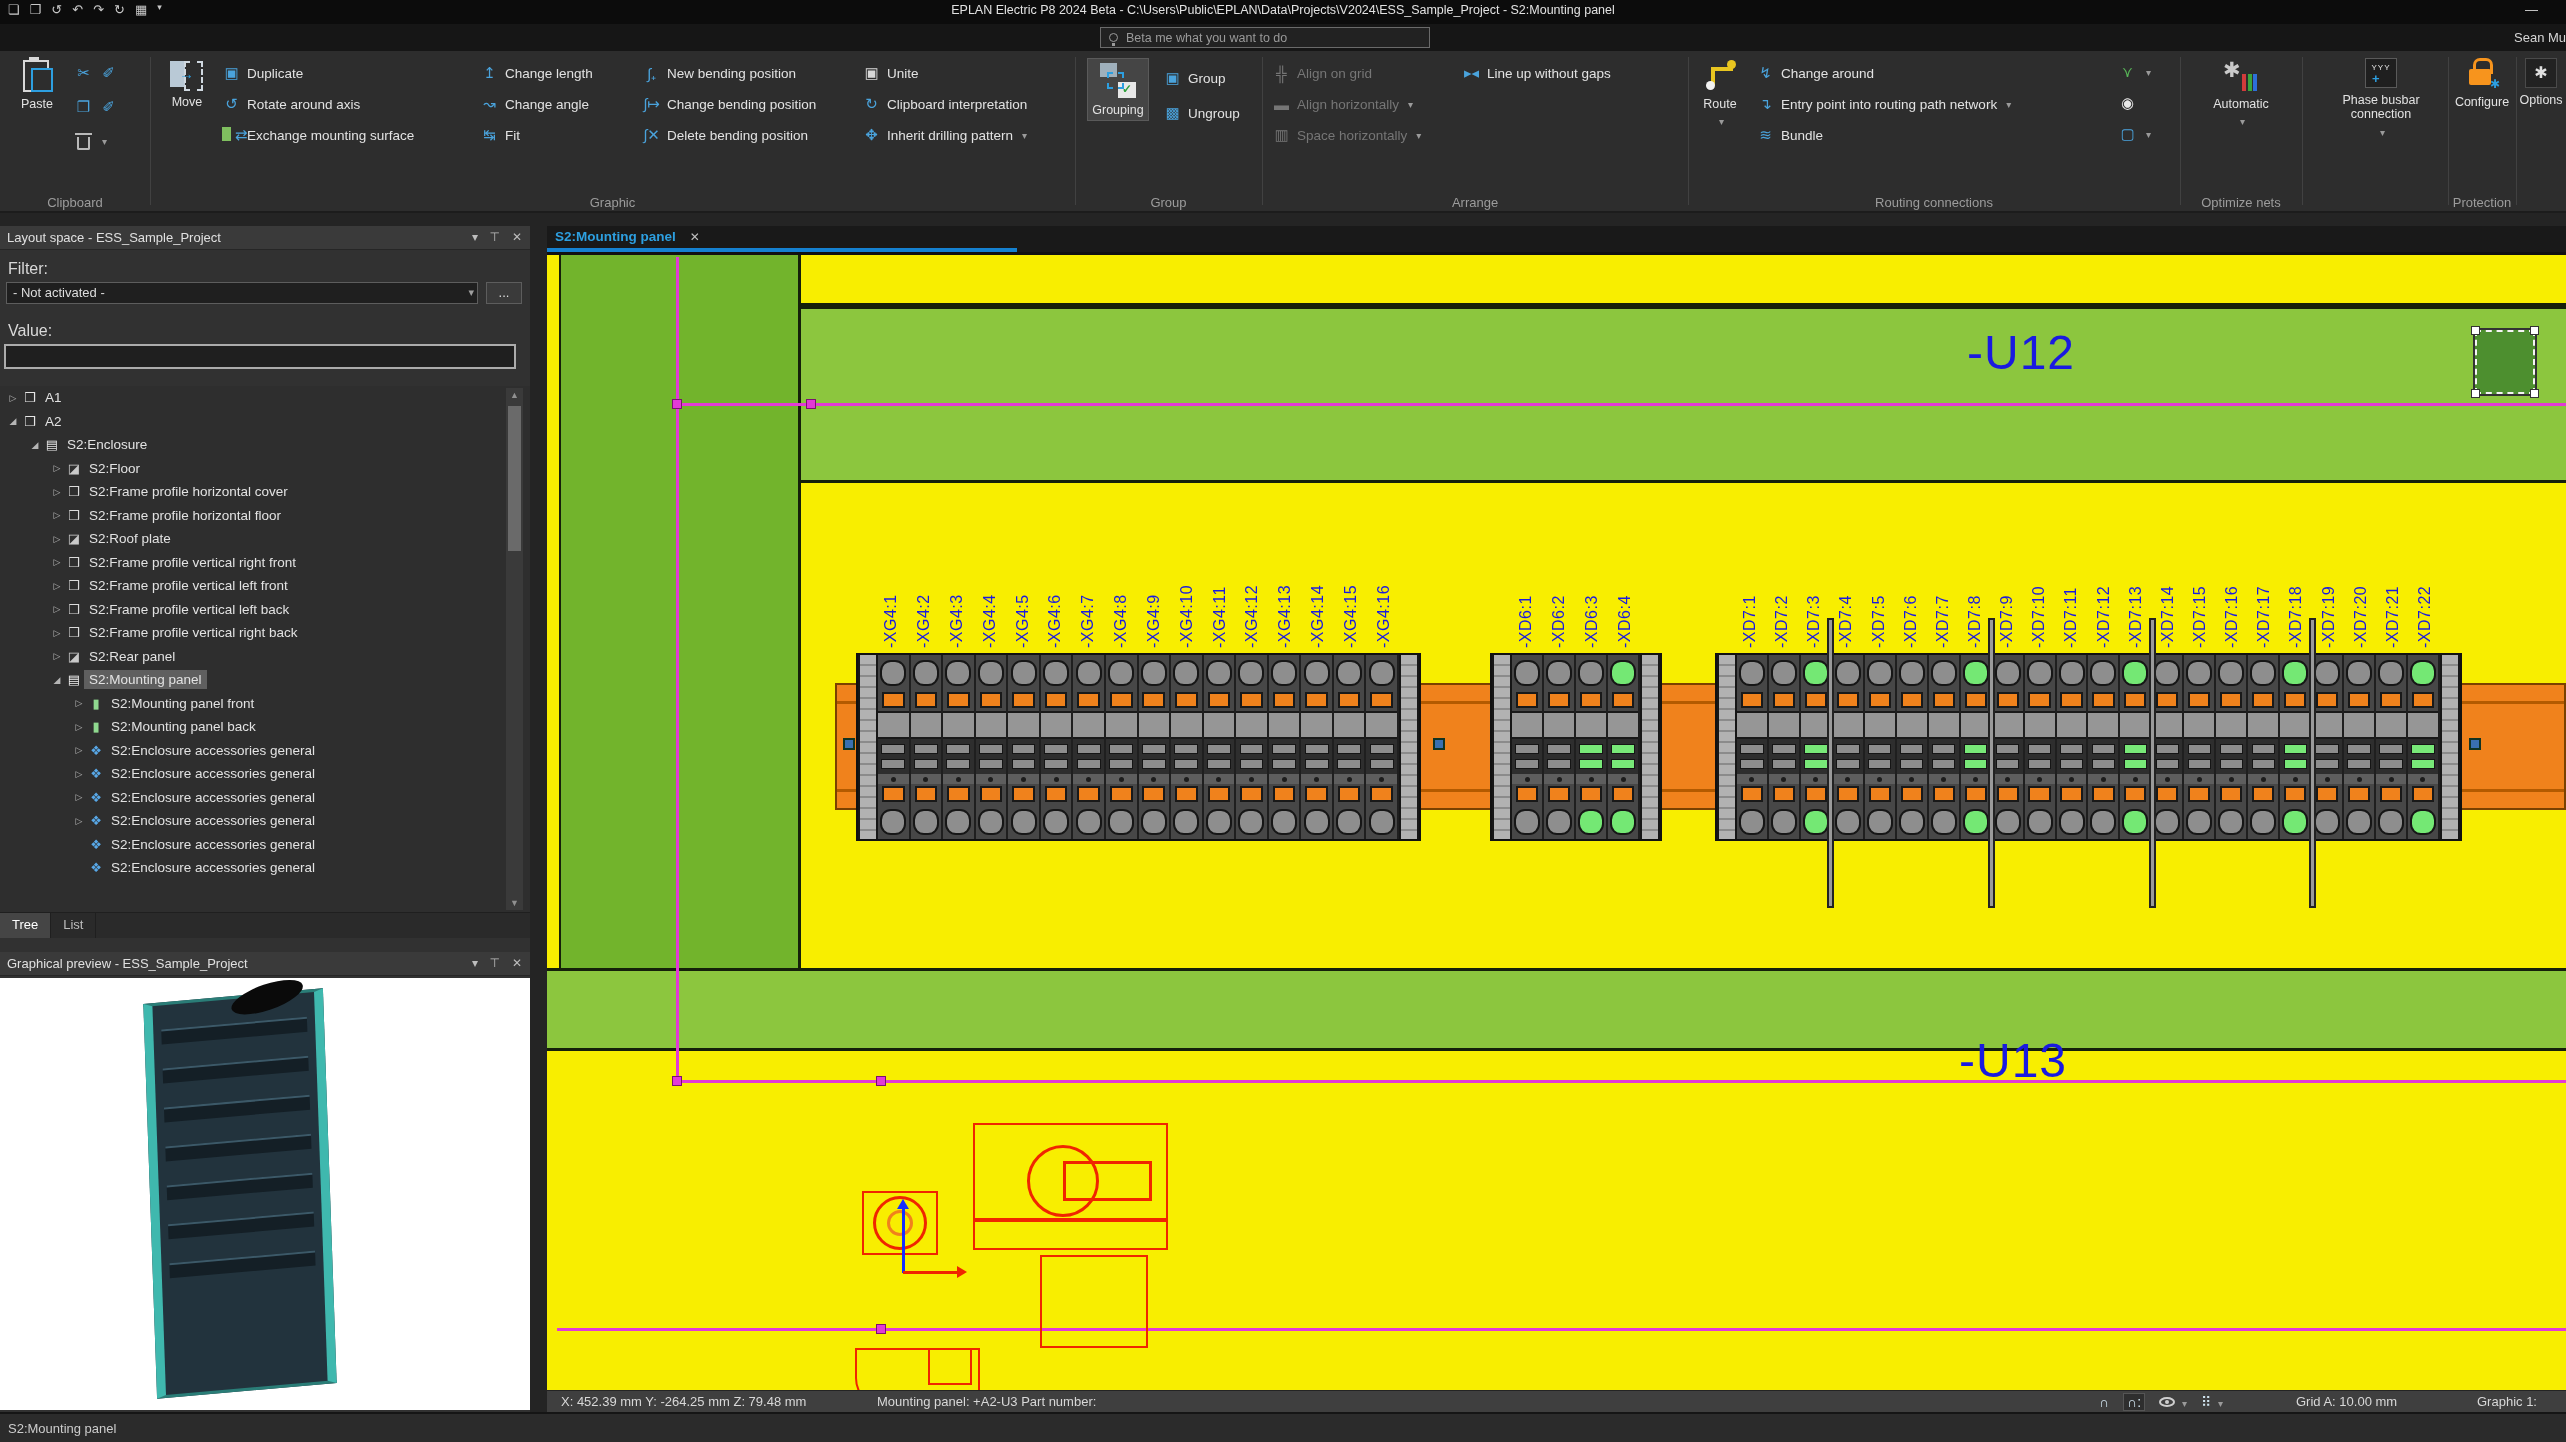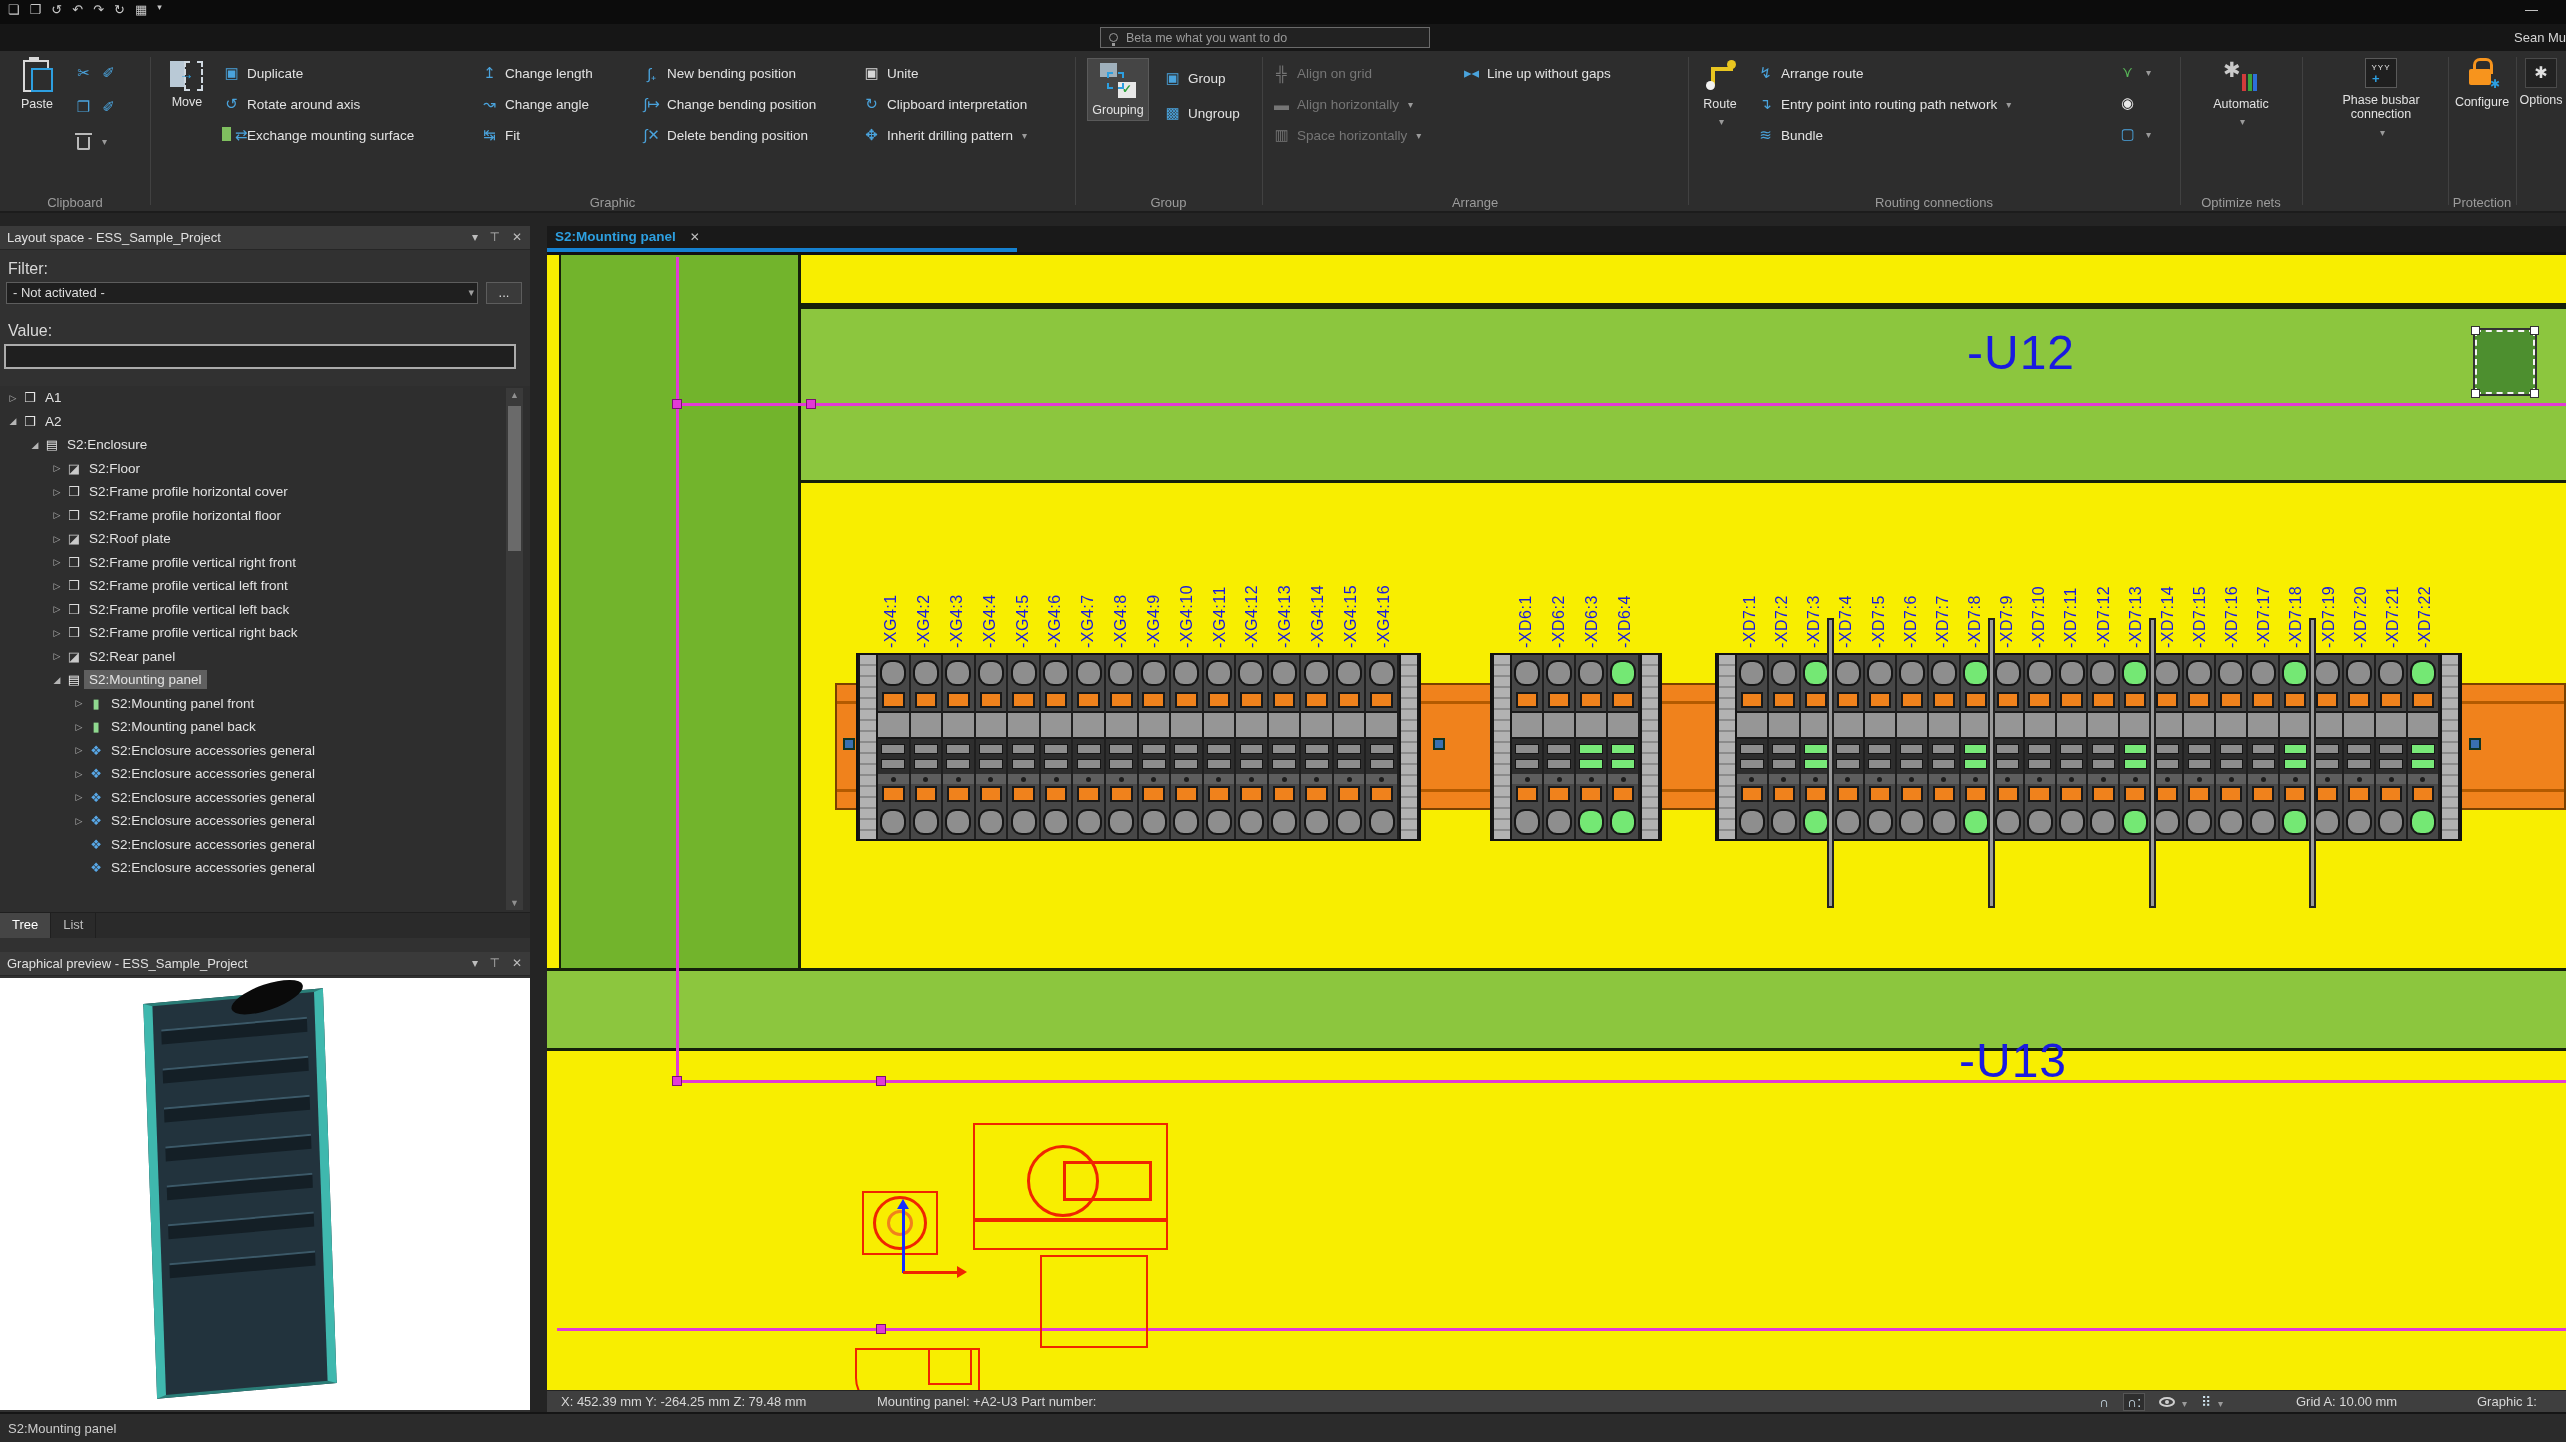--- a/index.html
+++ b/index.html
@@ -171,20 +171,21 @@
     <div class="qat">
       <span>❏</span>
       <span>❐</span>
       <span>↺</span>
       <span>↶</span>
       <span>↷</span>
       <span>↻</span>
       <span>▦</span>
       <span style="font-size:9px;">▾</span>
     </div>
+    <div class="wtitle">EPLAN Electric P8 2024 Beta - C:\Users\Public\EPLAN\Data\Projects\V2024\ESS_Sample_Project - S2:Mounting panel</div>
     <div class="minbtn">—</div>
   </div>
 
   <div class="menubar">
     <div class="searchbox">
       <span class="bulb"></span>
       <span class="ph">Beta me what you want to do</span>
     </div>
     <div class="username">Sean Mu</div>
   </div>
@@ -340,21 +341,21 @@
       <div class="bigbtn" style="left:6px; width:52px;">
         <span class="i-route">
             <i></i>
           </span>
         <span>Route</span>
         <span class="caret">▾</span>
       </div>
       <div class="scol" style="left:68px;">
         <div class="sitem">
             <span class="ic">↯</span>
-            <span>Arrange route</span>
+            <span>Change around</span>
           </div>
         <div class="sitem">
             <span class="ic">↴</span>
             <span>Entry point into routing path network</span>
             <span class="caret">▾</span>
           </div>
         <div class="sitem">
             <span class="ic">≋</span>
             <span>Bundle</span>
           </div>

